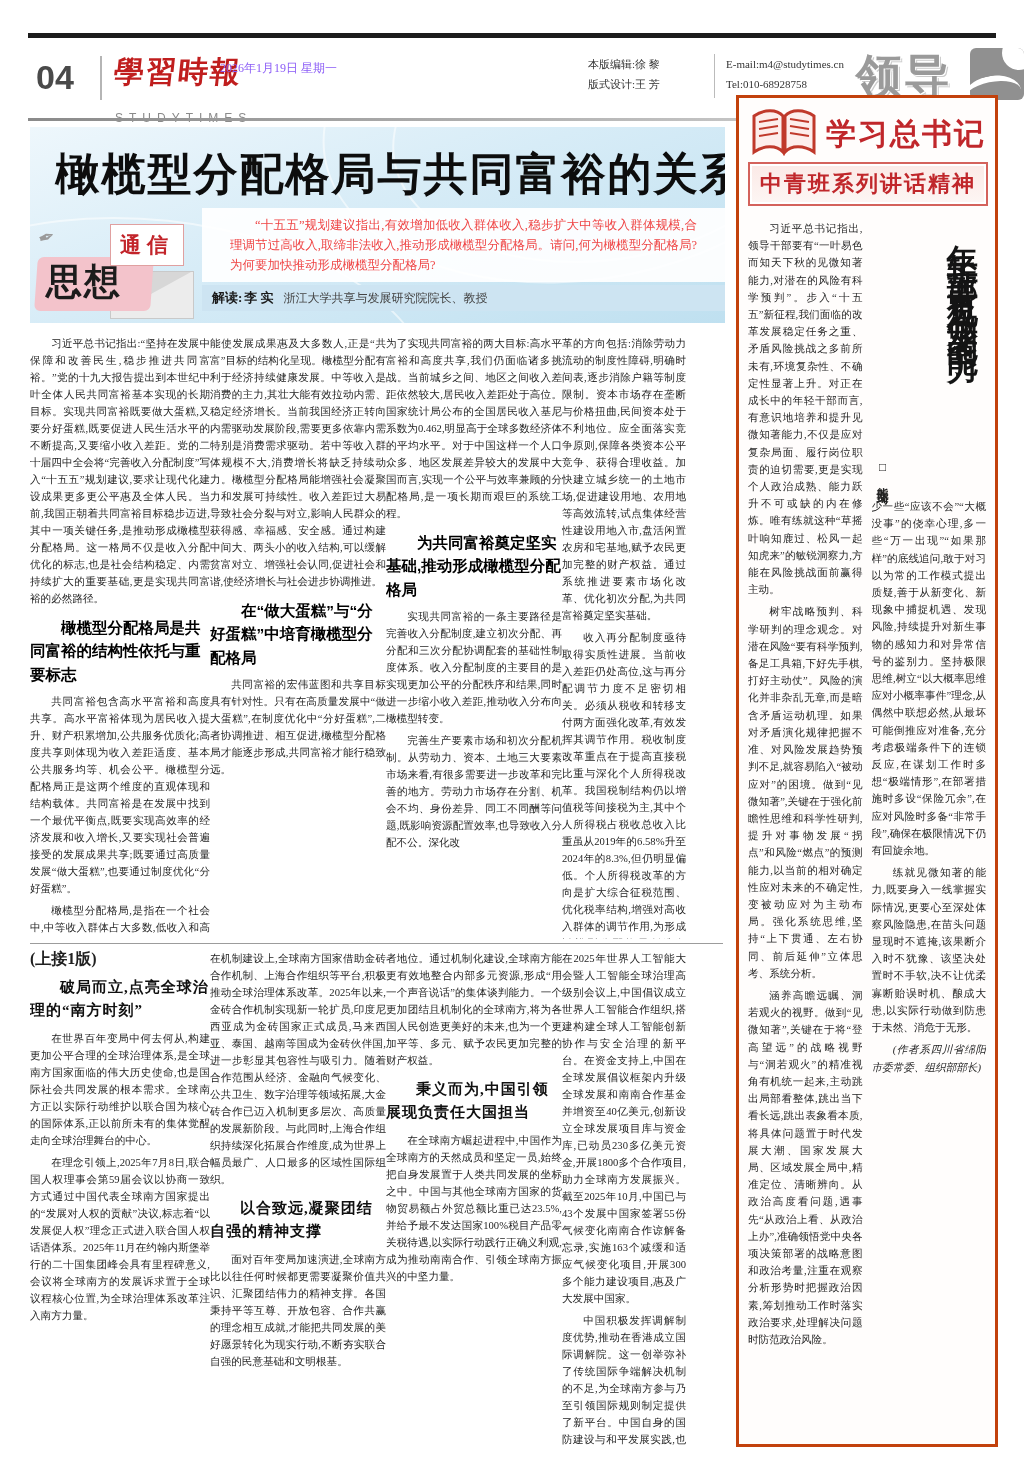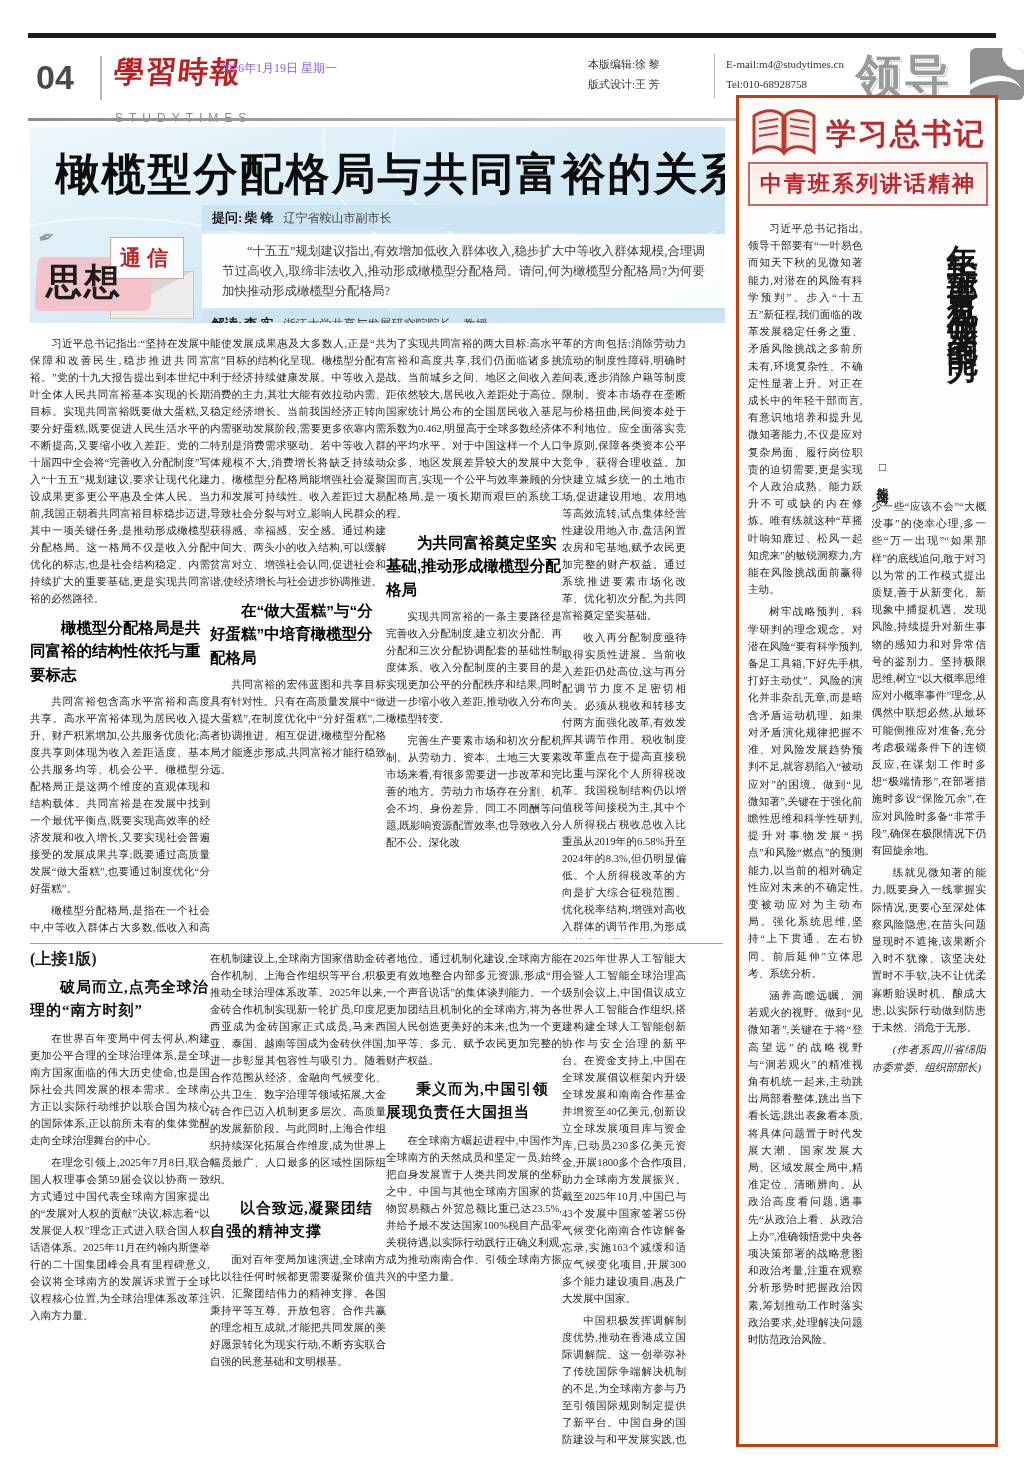--- a/index.html
+++ b/index.html
@@ -38,29 +38,29 @@
   .headline{position:absolute;left:0;top:18px;width:100%;text-align:center;font-size:44px;font-weight:900;
             letter-spacing:2px;color:#0d0d0d;font-family:"Liberation Sans",sans-serif;padding-left:23px;}
   
   .txlogo{position:absolute;left:6px;top:96px;width:162px;height:98px;}
   .quill{position:absolute;left:2px;top:2px;color:#9a9a9a;font-size:20px;transform:rotate(-20deg);}
   .env{position:absolute;right:4px;bottom:2px;width:82px;height:46px;background:#ececec;border:1px solid #c9c9c9;}
   .env::after{content:"";position:absolute;left:0;top:0;width:0;height:0;
               border-left:40px solid transparent;border-right:40px solid transparent;border-top:22px solid #d7d7d7;}
   .pinkpad{position:absolute;left:0;bottom:10px;width:116px;height:54px;background:#f3c3cb;border-radius:6px;transform:skew(-4deg);}
   .sixiang{position:absolute;left:10px;bottom:14px;font-size:36px;font-weight:900;color:#1c1c1c;letter-spacing:2px;}
-  .tongxin{position:absolute;right:14px;top:14px;width:72px;height:40px;background:#fff;border:1px solid #e0a0a0;
+  .tongxin{position:absolute;right:14px;top:1px;width:72px;height:40px;background:#fff;border:1px solid #e0a0a0;
            display:flex;align-items:center;justify-content:center;font-size:21px;font-weight:bold;color:#c2242a;letter-spacing:6px;}
   
   .qa{position:absolute;left:172px;top:78px;width:523px;}
   .qarow{background:#cde4f2;padding:4px 10px;font-size:13px;color:#1a1a1a;}
   .qarow b{font-weight:bold;}
   .qaname{font-weight:bold;margin:0 10px 0 2px;}
   .qatitle{color:#444;font-size:12px;}
-  .qtext{background:rgba(255,255,255,.92);padding:7px 20px;font-size:12.5px;line-height:20px;color:#404040;
+  .qtext{background:rgba(255,255,255,.92);padding:7px 28px;font-size:12.5px;line-height:20px;color:#ef4444;
          text-align:justify;margin:3px 0;}
   .qtext .ind{display:block;text-indent:2em;}
   
   .cols{position:absolute;left:0;display:flex;}
   .r1{top:208px;height:604px;}
   .r2{top:823px;height:495px;}
   .col{font-size:10.6px;line-height:17px;text-align:justify;color:#1f1f1f;overflow:hidden;}
   .c1{width:180px;} .c2{width:176px;} .c3{width:176px;} .c4{width:124px;}
   .col p{margin:0 0 5px;text-indent:2em;}
   .h-sans{font-family:"Liberation Sans",sans-serif;font-weight:bold;font-size:15.5px;line-height:1.5;
@@ -124,23 +124,20 @@
 
       <div class="txlogo">
         <div class="quill">✒</div>
         <div class="env"></div>
         <div class="pinkpad"></div>
         <div class="tongxin">通信</div>
         <div class="sixiang">思想</div>
       </div>
 
       <div class="qa">
-        <div class="qarow">
-          <b>提问:</b><span class="qaname">柴 锋</span><span class="qatitle">辽宁省鞍山市副市长</span>
-        </div>
         <div class="qtext">
           <span class="ind">“十五五”规划建议指出,有效增加低收入群体收入,稳步扩大中等收入群体规模,合理调节过高收入,取缔非法收入,推动形成橄榄型分配格局。请问,何为橄榄型分配格局?为何要加快推动形成橄榄型分配格局?</span>
         </div>
         <div class="qarow">
           <b>解读:</b><span class="qaname">李 实</span><span class="qatitle">浙江大学共享与发展研究院院长、教授</span>
         </div>
       </div>
     </div>
 
     <div class="cols r1">

